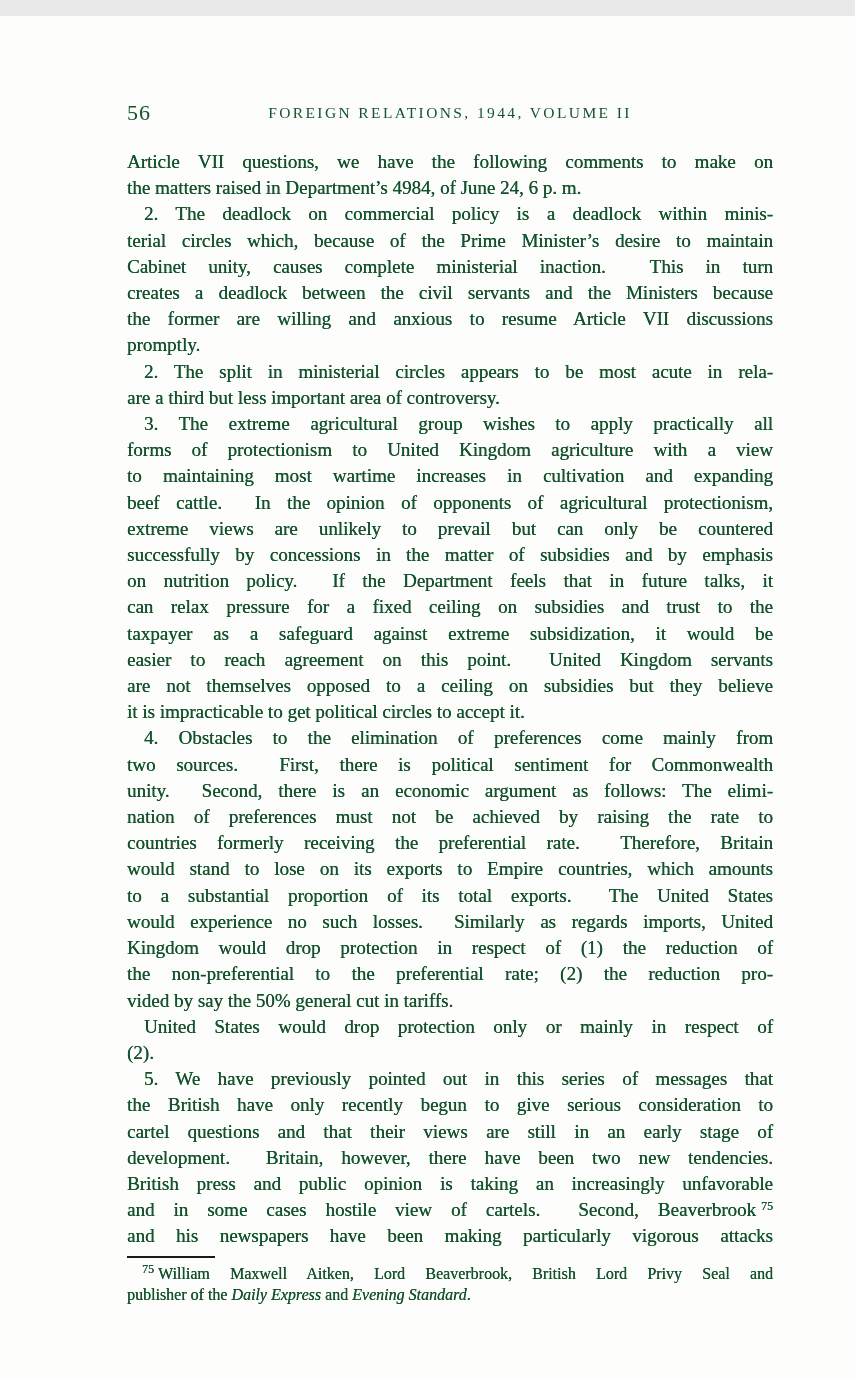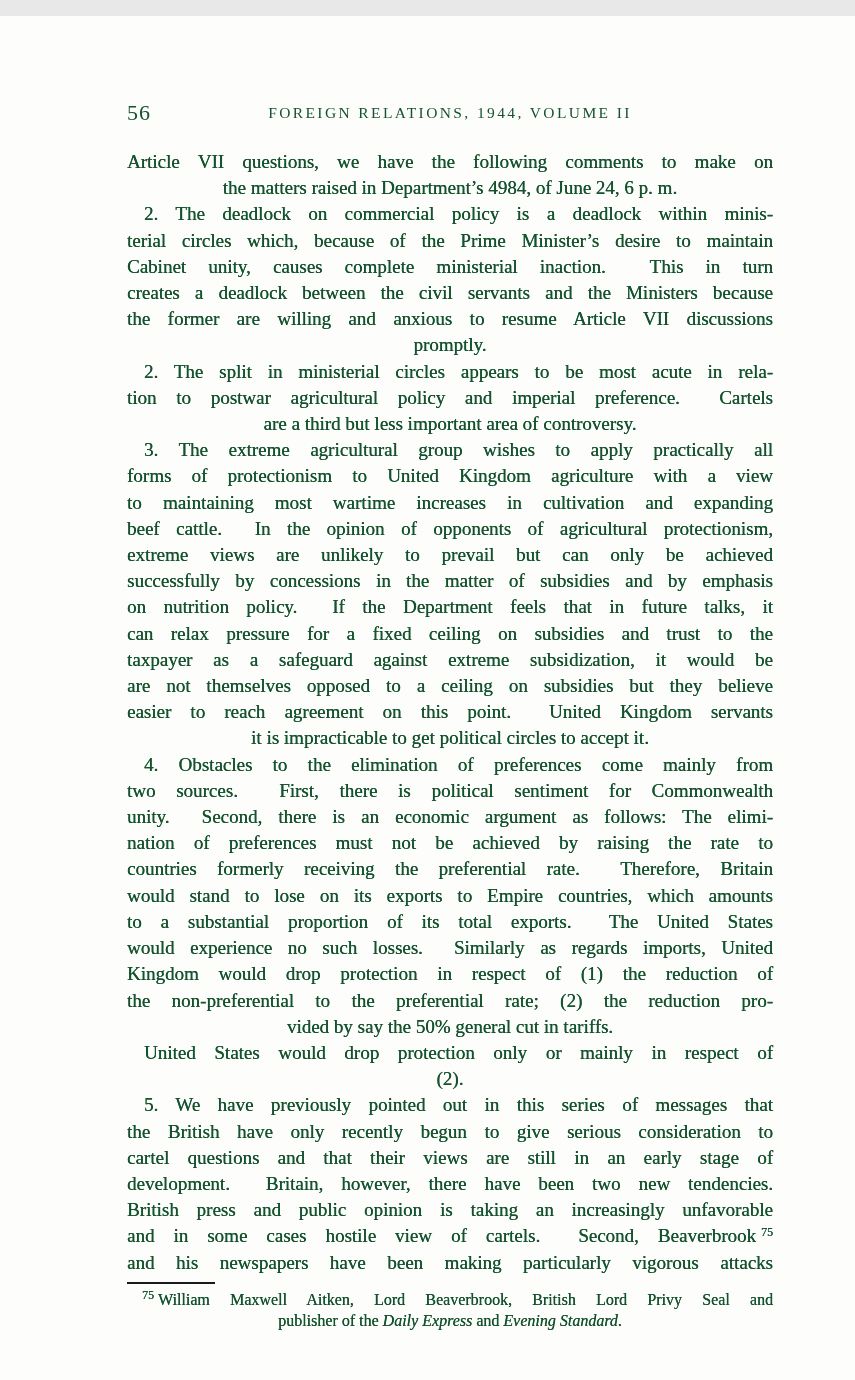--- a/index.html
+++ b/index.html
@@ -40,21 +40,21 @@
     white-space: pre;
   }
   .docbody {
     font-size: 19px;
     line-height: 26.2px;
     text-shadow: 0.25px 0 0 currentColor;
   }
   .para { margin: 0; padding: 0; }
   .line { white-space: pre-wrap; }
   .jl { text-align: justify; text-align-last: justify; }
-  .ll { text-align: center; }
+  .ll { text-align: left; }
   .ind { text-indent: 17px; }
   sup.ref {
     font-size: 12px;
     line-height: 0;
     vertical-align: 6px;
     letter-spacing: 0;
   }
   .body-ref { margin-left: 5px; }
   .footnote-rule {
     margin-top: 6px;
@@ -93,36 +93,35 @@
         <div class="line jl ind">2. The deadlock on commercial policy is a deadlock within minis-</div>
         <div class="line jl">terial circles which, because of the Prime Minister’s desire to maintain</div>
         <div class="line jl">Cabinet unity, causes complete ministerial inaction.  This in turn</div>
         <div class="line jl">creates a deadlock between the civil servants and the Ministers because</div>
         <div class="line jl">the former are willing and anxious to resume Article VII discussions</div>
         <div class="line ll">promptly.</div>
       </div>
 
       <div class="para">
         <div class="line jl ind">2. The split in ministerial circles appears to be most acute in rela-</div>
-        <div class="line jl">tion to postwar agricultural policy and imperial preference.  Cartels</div>
         <div class="line ll">are a third but less important area of controversy.</div>
       </div>
 
       <div class="para">
         <div class="line jl ind">3. The extreme agricultural group wishes to apply practically all</div>
         <div class="line jl">forms of protectionism to United Kingdom agriculture with a view</div>
         <div class="line jl">to maintaining most wartime increases in cultivation and expanding</div>
         <div class="line jl">beef cattle.  In the opinion of opponents of agricultural protectionism,</div>
-        <div class="line jl">extreme views are unlikely to prevail but can only be achieved</div>
+        <div class="line jl">extreme views are unlikely to prevail but can only be countered</div>
         <div class="line jl">successfully by concessions in the matter of subsidies and by emphasis</div>
         <div class="line jl">on nutrition policy.  If the Department feels that in future talks, it</div>
         <div class="line jl">can relax pressure for a fixed ceiling on subsidies and trust to the</div>
         <div class="line jl">taxpayer as a safeguard against extreme subsidization, it would be</div>
+        <div class="line jl">easier to reach agreement on this point.  United Kingdom servants</div>
         <div class="line jl">are not themselves opposed to a ceiling on subsidies but they believe</div>
-        <div class="line jl">easier to reach agreement on this point.  United Kingdom servants</div>
         <div class="line ll">it is impracticable to get political circles to accept it.</div>
       </div>
 
       <div class="para">
         <div class="line jl ind">4. Obstacles to the elimination of preferences come mainly from</div>
         <div class="line jl">two sources.  First, there is political sentiment for Commonwealth</div>
         <div class="line jl">unity.  Second, there is an economic argument as follows: The elimi-</div>
         <div class="line jl">nation of preferences must not be achieved by raising the rate to</div>
         <div class="line jl">countries formerly receiving the preferential rate.  Therefore, Britain</div>
         <div class="line jl">would stand to lose on its exports to Empire countries, which amounts</div>

